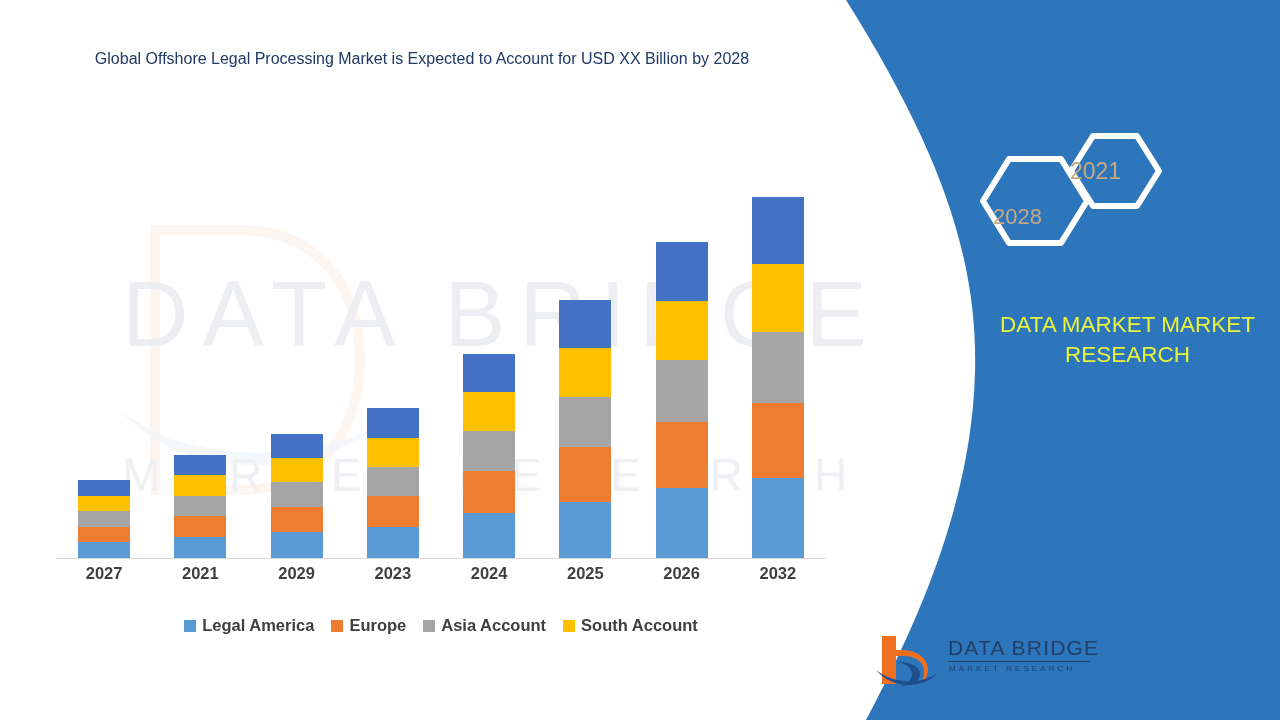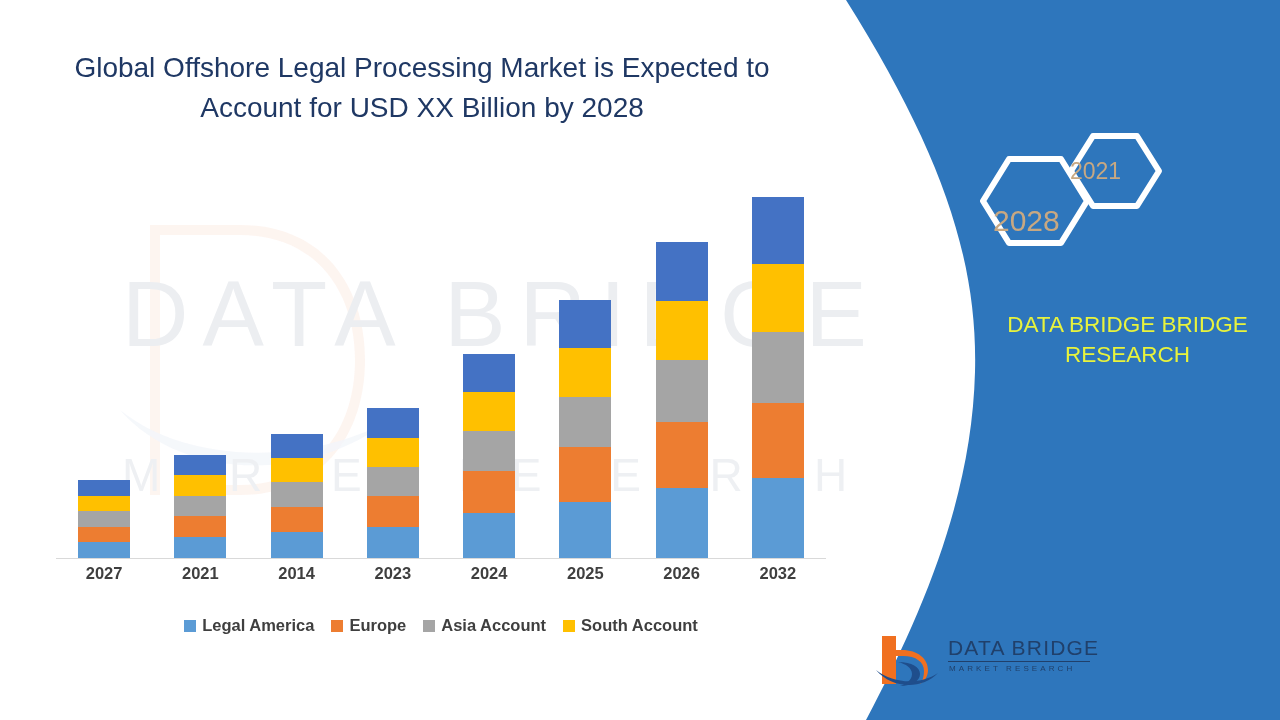--- a/index.html
+++ b/index.html
@@ -31,21 +31,21 @@
   }
   .wm-logo{
     position:absolute;left:90px;top:195px;width:330px;height:330px;
     opacity:.55;
   }
 
   
   .headline{
     position:absolute;left:42px;top:48px;width:760px;
     text-align:center;color:#1f3864;
-    font-size:28px;line-height:1.42;font-weight:400;
+    font-size:16px;line-height:1.42;font-weight:400;
   }
 
   
   .chart{position:absolute;left:46px;top:150px;width:790px;height:420px;}
   .plot{position:absolute;left:10px;top:0;width:770px;height:408px;}
   .axis-line{position:absolute;left:10px;top:408px;width:770px;height:1px;background:#d9d9d9;}
   .bar{position:absolute;bottom:0;width:52px;display:flex;flex-direction:column-reverse;}
   .seg{width:100%;}
   .xlabels{position:absolute;left:10px;top:414px;width:770px;height:30px;}
   .xlabel{
@@ -66,21 +66,21 @@
   .panel-title{
     position:absolute;left:898px;top:20px;width:378px;
     color:#ffffff;font-size:22.5px;line-height:1.36;font-weight:400;
     text-align:right;
   }
   .hexwrap{position:absolute;left:975px;top:118px;width:215px;height:175px;}
   .hex-label{
     position:absolute;font-weight:400;color:#c8a882;white-space:nowrap;
   }
   .hex-2021{left:95px;top:40px;font-size:23px;}
-  .hex-2028{left:18px;top:86px;font-size:30px;}
+  .hex-2028{left:18px;top:86px;font-size:22px;}
 
   .brand{
     position:absolute;left:985px;top:310px;width:285px;
     text-align:center;color:#e8f33c;font-size:22.5px;line-height:1.33;font-weight:400;
   }
 
   .logo{position:absolute;left:872px;top:632px;width:230px;height:62px;}
   .logo-txt1{
     position:absolute;left:76px;top:4px;font-size:21px;letter-spacing:1.2px;
     color:#20406b;font-weight:400;
@@ -176,21 +176,21 @@
             <div class="seg" style="background: rgb(237, 125, 49); height: 75.7714px;"></div>
             <div class="seg" style="background: rgb(165, 165, 165); height: 70.9143px;"></div>
             <div class="seg" style="background: rgb(255, 192, 0); height: 68px;"></div>
             <div class="seg" style="background: rgb(68, 114, 196); height: 67.0286px;"></div>
           </div>
         </div>
       <div class="axis-line"></div>
       <div class="xlabels" id="xlabels">
           <div class="xlabel" style="left: 3.125px;">2027</div>
           <div class="xlabel" style="left: 99.375px;">2021</div>
-          <div class="xlabel" style="left: 195.625px;">2014</div>
+          <div class="xlabel" style="left: 195.625px;">2029</div>
           <div class="xlabel" style="left: 291.875px;">2023</div>
           <div class="xlabel" style="left: 388.125px;">2024</div>
           <div class="xlabel" style="left: 484.375px;">2025</div>
           <div class="xlabel" style="left: 580.625px;">2026</div>
           <div class="xlabel" style="left: 676.875px;">2032</div>
         </div>
     </div>
 
     <div class="legend" id="legend">
         <div class="legend-item">
@@ -217,21 +217,21 @@
     <svg width="215" height="175" viewBox="0 0 215 175" xmlns="http://www.w3.org/2000/svg">
 
       <path d="M8 83 L34 41 L86 41 L112 83 L86 125 L34 125 Z" fill="none" stroke="#ffffff" stroke-width="6" stroke-linejoin="round"></path>
 
       <path d="M96 53 L118 18 L162 18 L184 53 L162 88 L118 88 Z" fill="none" stroke="#ffffff" stroke-width="6" stroke-linejoin="round"></path>
     </svg>
     <div class="hex-label hex-2021">2021</div>
     <div class="hex-label hex-2028">2028</div>
   </div>
 
-  <div class="brand">DATA BRIDGE BRIDGE RESEARCH</div>
+  <div class="brand">DATA MARKET MARKET RESEARCH</div>
 
   <div class="logo">
     <svg width="70" height="60" viewBox="0 0 70 60" xmlns="http://www.w3.org/2000/svg">
       <path d="M10 4 L24 4 L24 18 L30 18 C46 18 56 27 56 38 C56 44 53 49 48 52 C51 48 52 44 52 39 C52 30 44 24 31 24 L24 24 L24 52 L10 52 Z" fill="#F07020"></path>
       <path d="M4 38 C22 52 48 53 66 41 C50 58 20 57 4 38 Z" fill="#1F4E8C"></path>
       <path d="M26 30 C40 30 48 35 48 42 C48 49 40 54 28 54 C34 52 40 48 40 42 C40 36 34 32 26 30 Z" fill="#1F4E8C"></path>
     </svg>
     <div class="logo-txt1">DATA BRIDGE</div>
     <div class="logo-rule"></div>
     <div class="logo-txt2">MARKET RESEARCH</div>

